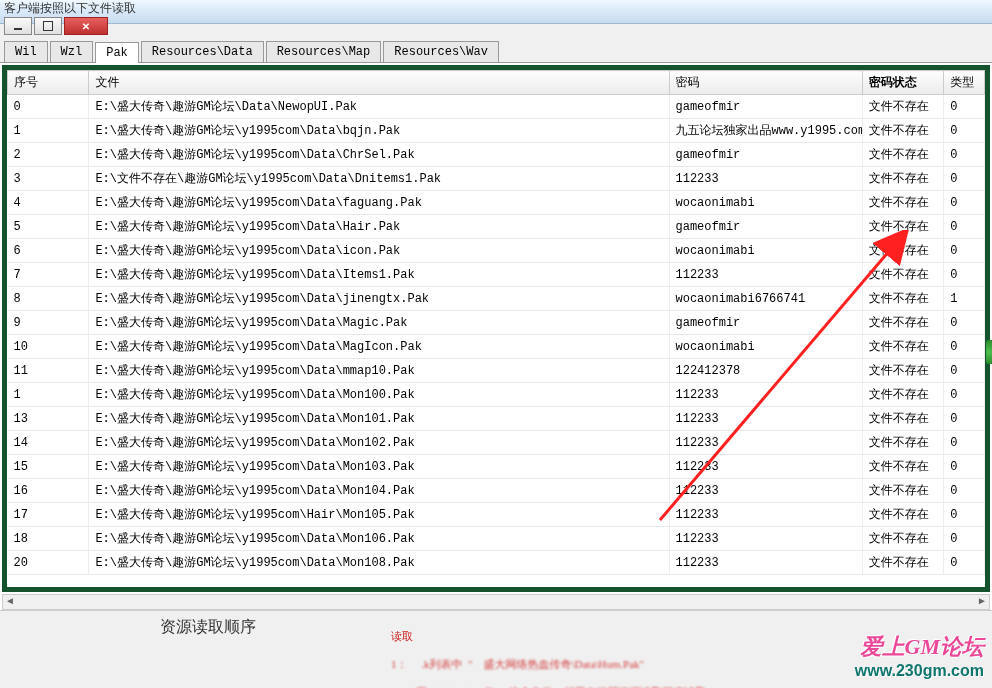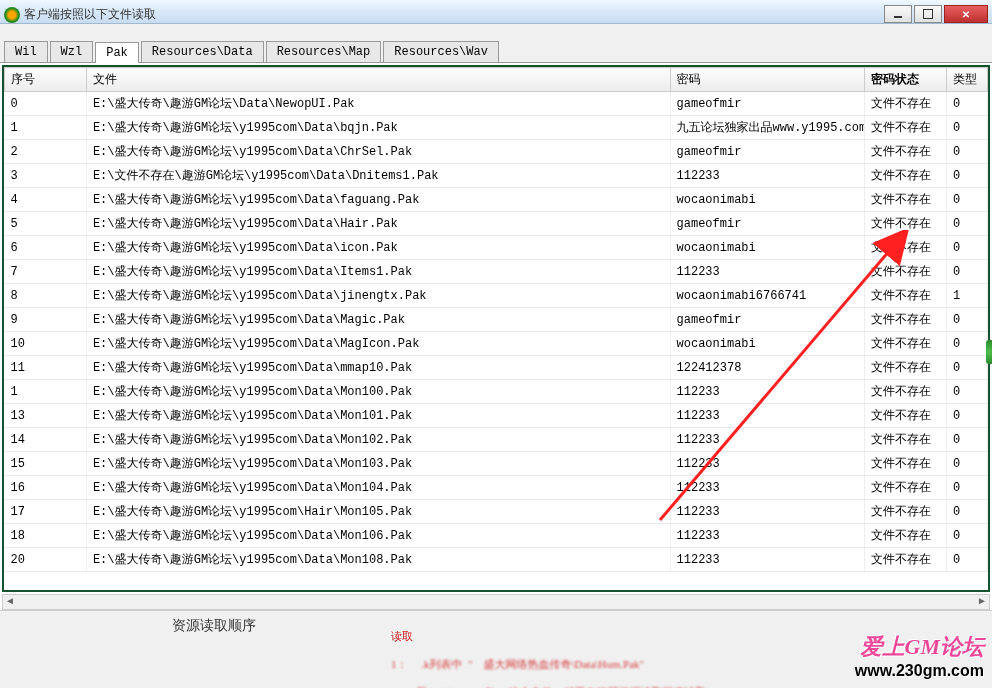--- a/index.html
+++ b/index.html
@@ -1,46 +1,46 @@
 <!DOCTYPE html>
 <html><head>
 <meta charset="utf-8">
 <style>
 * { margin: 0; padding: 0; box-sizing: border-box; }
 body { font-family: "Microsoft YaHei", SimSun, Arial, sans-serif; font-size: 12px; background: #fff; overflow: hidden; width: 992px; height: 688px; position: relative; }
 
-.titlebar { height: 24px; background: linear-gradient(to bottom, #f0f8ff 0%, #d8e8f8 50%, #c8dcf0 100%); border-bottom: 1px solid #a0b8d0; display: flex; align-items: flex-end; padding: 0 4px; position: relative; }
+.titlebar { height: 24px; background: linear-gradient(to bottom, #f0f8ff 0%, #d8e8f8 50%, #c8dcf0 100%); border-bottom: 1px solid #a0b8d0; display: flex; align-items: flex-start; padding: 0 4px; position: relative; flex-direction: column; }
 .titlebar-icon { width: 16px; height: 16px; margin-right: 4px; background: radial-gradient(circle, #ffa500 30%, #228b22 60%); border-radius: 50%; }
 .titlebar-text { flex: 1; font-size: 12px; color: #333; }
 .window-controls { display: flex; gap: 2px; }
 .win-btn { width: 28px; height: 18px; border: 1px solid #888; background: linear-gradient(to bottom, #fafafa, #e0e0e0); font-size: 10px; display: flex; align-items: center; justify-content: center; cursor: pointer; font-family: Arial; }
 .win-btn.close { background: linear-gradient(to bottom, #e86060, #c03030); color: #fff; border-color: #a02020; width: 44px; }
 .win-btn.min::before { content: ""; width: 8px; height: 2px; background: #333; margin-top: 6px; }
 .win-btn.max::before { content: ""; width: 8px; height: 8px; border: 1px solid #333; }
 .win-btn.close::before { content: "✕"; font-weight: bold; }
 
 .tabs { height: 39px; display: flex; align-items: flex-end; background: #f0f0f0; border-bottom: 1px solid #999; padding-left: 4px; gap: 0; }
 .tab { padding: 3px 10px; border: 1px solid #999; border-bottom: none; background: #e8e8e8; font-size: 12px; cursor: pointer; margin-right: 2px; font-family: "Courier New", monospace; }
 .tab.active { background: #fff; position: relative; top: 1px; }
 
-.table-wrap { height: 527px; overflow: auto; border: 2px solid #14532d; margin: 2px; }
+.table-wrap { height: 527px; overflow: auto; border: 5px solid #14532d; margin: 2px; }
 table { width: 100%; border-collapse: collapse; font-size: 12px; table-layout: fixed; }
 th { background: linear-gradient(to bottom, #fdfdfd, #ececec); border: 1px solid #ccc; padding: 3px 6px; text-align: left; font-weight: normal; position: sticky; top: 0; }
 td { border-bottom: 1px solid #e8e8e8; border-right: 1px solid #eee; padding: 3px 6px; white-space: nowrap; overflow: hidden; font-family: SimSun, "Courier New", monospace; }
 
 .bottom-panel { height: 110px; background: #f0f0f0; border-top: 1px solid #ccc; display: flex; position: relative; }
-.order-label { font-size: 14px; color: #333; position: absolute; left: 160px; top: 6px; margin-left: 12px; }
+.order-label { font-size: 16px; color: #333; position: absolute; left: 160px; top: 6px; }
 .bottom-text { position: absolute; left: 380px; top: 4px; font-size: 11px; line-height: 14px; color: #d02020; font-family: SimSun; white-space: pre; }
 .bottom-text .blur { filter: blur(1.2px); opacity: 0.85; }
 
 .arrow-overlay { position: absolute; left: 620px; top: 230px; width: 300px; height: 300px; pointer-events: none; z-index: 50; }
 
 .watermark { position: absolute; right: 8px; bottom: 8px; text-align: right; pointer-events: none; z-index: 60; }
 .wm1 { font-size: 22px; font-weight: bold; font-style: italic; color: #ec4899; text-shadow: 1px 1px 0 #fff, -1px -1px 0 #fff; font-family: "STKaiti", KaiTi; }
-.wm2 { font-size: 16px; color: #000000; font-weight: bold; text-shadow: 1px 1px 0 #fff; }
+.wm2 { font-size: 16px; color: #0f766e; font-weight: bold; text-shadow: 1px 1px 0 #fff; }
 
 .scroll-hint { position: absolute; right: 0; top: 340px; width: 6px; height: 24px; background: radial-gradient(circle, #4fc24f, #2a8a2a); border-radius: 3px 0 0 3px; z-index: 70; }
 
 .col-seq { width: 80px; }
 .col-file { width: 570px; }
 .col-pwd { width: 190px; }
 .col-status { width: 80px; font-weight: bold; }
 .col-type { width: 40px; }
 
 .hscroll { height: 16px; background: #f0f0f0; border: 1px solid #ccc; margin: 0 2px; position: relative; }

